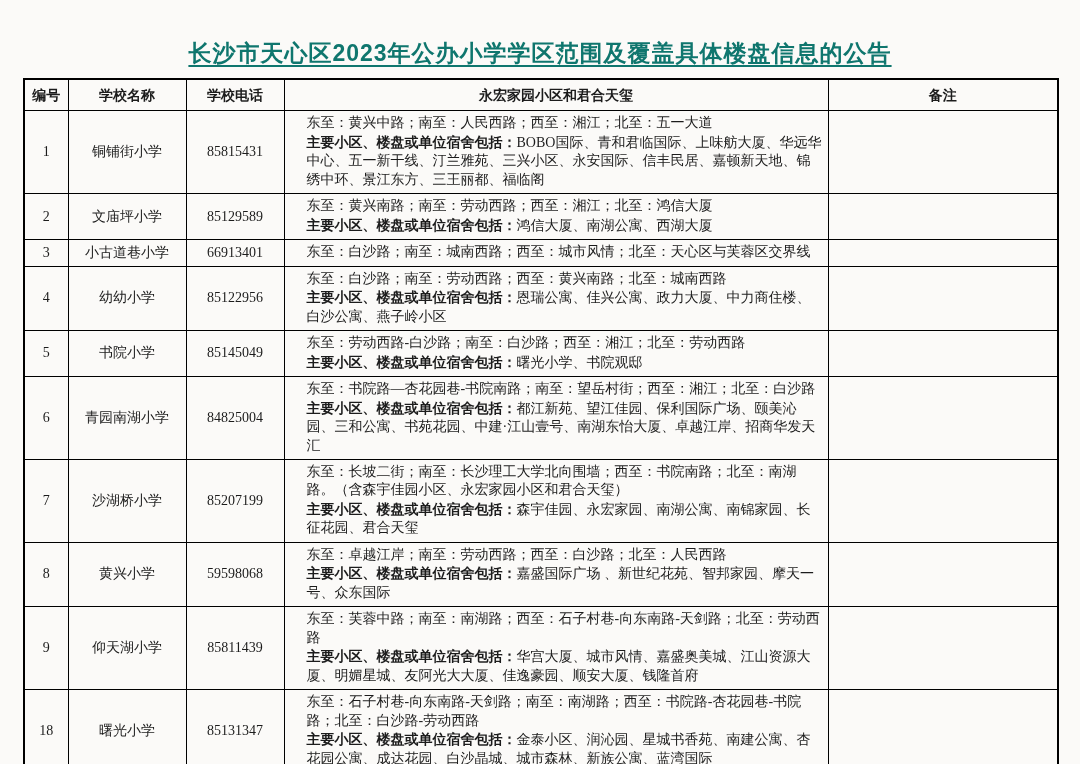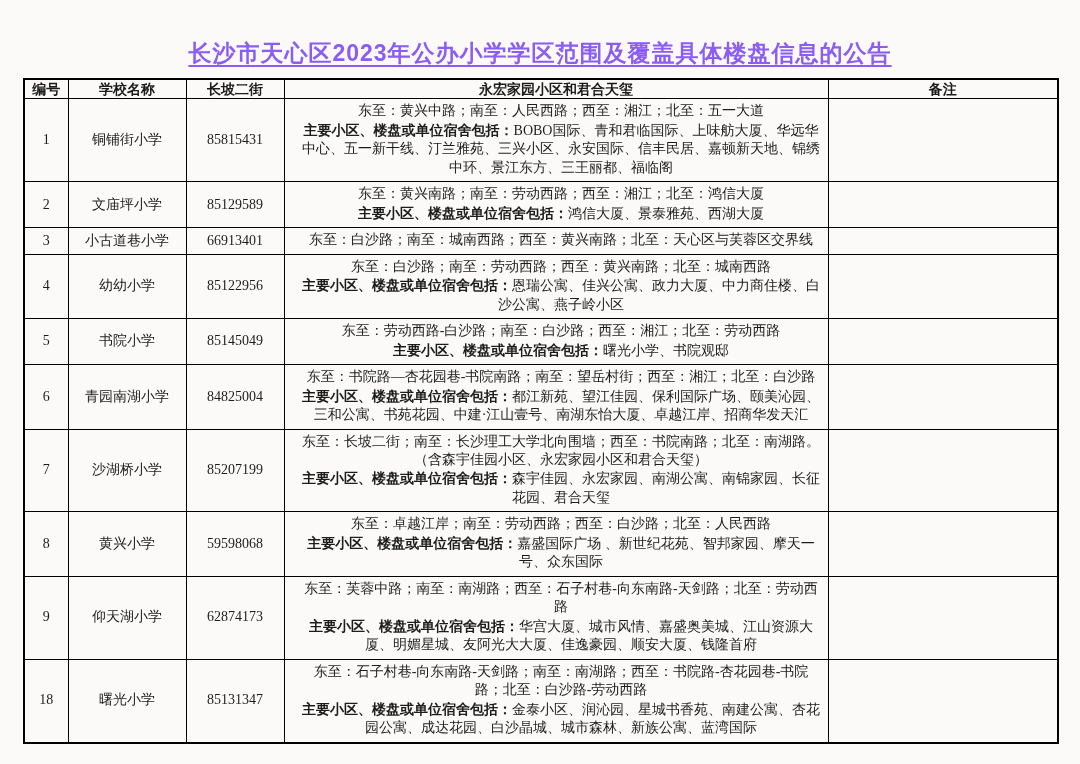--- a/index.html
+++ b/index.html
@@ -14,21 +14,21 @@
     min-height: 764px;
     padding: 38px 23px 16px 23px;
     position: relative;
   }
   .doc-title {
     text-align: center;
     font-family: "Liberation Sans", "DejaVu Sans", sans-serif;
     font-weight: bold;
     font-size: 23px;
     letter-spacing: 1px;
-    color: #8b5cf6;
+    color: #0f766e;
     text-decoration: underline;
     text-decoration-thickness: 2px;
     text-underline-offset: 4px;
     margin-bottom: 9px;
   }
   table.school-table {
     width: 1034px;
     border-collapse: collapse;
     border: 2px solid #000;
     table-layout: fixed;
@@ -36,30 +36,30 @@
   .school-table th, .school-table td {
     border: 1.5px solid #000;
     font-size: 14px;
     line-height: 1.32;
     vertical-align: middle;
   }
   .school-table th {
     font-family: "Liberation Sans", "DejaVu Sans", sans-serif;
     font-weight: bold;
     text-align: center;
-    padding: 0 2px;
+    padding: 6px 2px;
     font-size: 14px;
   }
   td.c-center {
     text-align: center;
     padding: 3px 2px;
   }
   td.c-district {
-    text-align: center;
-    padding: 3px 6px 4px 16px;
+    text-align: left;
+    padding: 3px 6px 4px 22px;
   }
   td.c-district b {
     font-family: "Liberation Sans", "DejaVu Sans", sans-serif;
     font-weight: bold;
   }
 </style>
 </head>
 <body>
 
 <div class="page">
@@ -70,21 +70,21 @@
       <col style="width:44px">
       <col style="width:118px">
       <col style="width:98px">
       <col style="width:544px">
       <col style="width:230px">
     </colgroup>
     <thead>
       <tr>
         <th>编号</th>
         <th>学校名称</th>
-        <th>长坡二街</th>
+        <th>学校电话</th>
         <th>永宏家园小区和君合天玺</th>
         <th>备注</th>
       </tr>
     </thead>
     <tbody>
         <tr>
           <td class="c-center">1</td>
           <td class="c-center">铜铺街小学</td>
           <td class="c-center">85815431</td>
           <td class="c-district">
@@ -92,30 +92,30 @@
             <div><b>主要小区、楼盘或单位宿舍包括：</b><span>BOBO国际、青和君临国际、上味舫大厦、华远华中心、五一新干线、汀兰雅苑、三兴小区、永安国际、信丰民居、嘉顿新天地、锦绣中环、景江东方、三王丽都、福临阁</span></div>
           </td>
           <td class="c-center"></td>
         </tr>
         <tr>
           <td class="c-center">2</td>
           <td class="c-center">文庙坪小学</td>
           <td class="c-center">85129589</td>
           <td class="c-district">
             <div>东至：黄兴南路；南至：劳动西路；西至：湘江；北至：鸿信大厦</div>
-            <div><b>主要小区、楼盘或单位宿舍包括：</b><span>鸿信大厦、景泰雅苑、西湖大厦</span></div>
+            <div><b>主要小区、楼盘或单位宿舍包括：</b><span>鸿信大厦、南湖公寓、西湖大厦</span></div>
           </td>
           <td class="c-center"></td>
         </tr>
         <tr>
           <td class="c-center">3</td>
           <td class="c-center">小古道巷小学</td>
           <td class="c-center">66913401</td>
           <td class="c-district">
-            <div>东至：白沙路；南至：城南西路；西至：黄兴南路；北至：天心区与芙蓉区交界线</div>
+            <div>东至：白沙路；南至：城南西路；西至：城市风情；北至：天心区与芙蓉区交界线</div>
           </td>
           <td class="c-center"></td>
         </tr>
         <tr>
           <td class="c-center">4</td>
           <td class="c-center">幼幼小学</td>
           <td class="c-center">85122956</td>
           <td class="c-district">
             <div>东至：白沙路；南至：劳动西路；西至：黄兴南路；北至：城南西路</div>
             <div><b>主要小区、楼盘或单位宿舍包括：</b><span>恩瑞公寓、佳兴公寓、政力大厦、中力商住楼、白沙公寓、燕子岭小区</span></div>
@@ -158,21 +158,21 @@
           <td class="c-center">59598068</td>
           <td class="c-district">
             <div>东至：卓越江岸；南至：劳动西路；西至：白沙路；北至：人民西路</div>
             <div><b>主要小区、楼盘或单位宿舍包括：</b><span>嘉盛国际广场 、新世纪花苑、智邦家园、摩天一号、众东国际</span></div>
           </td>
           <td class="c-center"></td>
         </tr>
         <tr>
           <td class="c-center">9</td>
           <td class="c-center">仰天湖小学</td>
-          <td class="c-center">62874173</td>
+          <td class="c-center">85811439</td>
           <td class="c-district">
             <div>东至：芙蓉中路；南至：南湖路；西至：石子村巷-向东南路-天剑路；北至：劳动西路</div>
             <div><b>主要小区、楼盘或单位宿舍包括：</b><span>华宫大厦、城市风情、嘉盛奥美城、江山资源大厦、明媚星城、友阿光大大厦、佳逸豪园、顺安大厦、钱隆首府</span></div>
           </td>
           <td class="c-center"></td>
         </tr>
         <tr>
           <td class="c-center">18</td>
           <td class="c-center">曙光小学</td>
           <td class="c-center">85131347</td>

